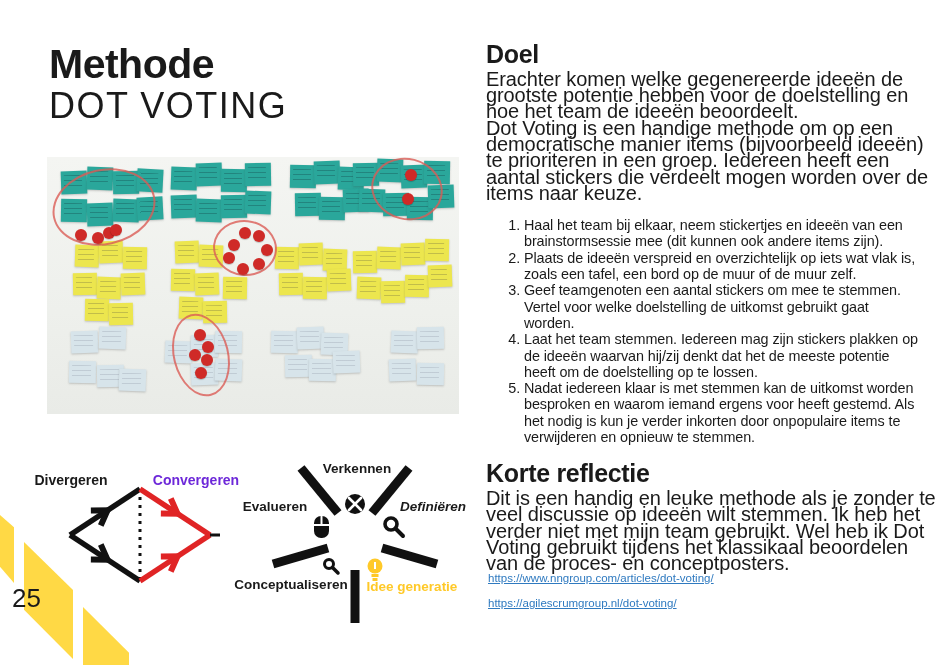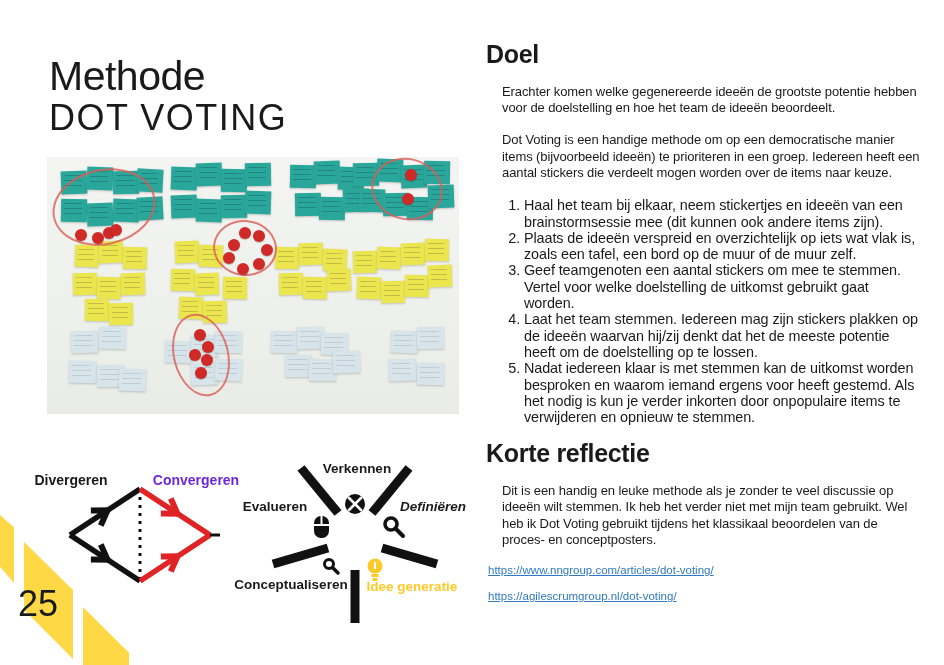--- a/index.html
+++ b/index.html
@@ -2,21 +2,21 @@
 <html><head>
 <meta charset="utf-8">
 <style>
   html,body{margin:0;padding:0;background:#888;}
   .page{
     position:relative;width:944px;height:665px;background:#ffffff;
     font-family:"Liberation Sans", sans-serif;color:#1a1a1a;overflow:hidden;margin:0 auto;
   }
   
   .title-block{position:absolute;left:49px;top:44px;}
-  .title-main{font-size:41px;font-weight:400;letter-spacing:-0.5px;line-height:1.0;margin-top:12px;}
+  .title-main{font-size:41px;font-weight:700;letter-spacing:-0.5px;line-height:1.0;}
   .title-sub{font-size:36px;font-weight:400;letter-spacing:1.5px;line-height:1.15;}
   
   .photo{
     position:absolute;left:47px;top:157px;width:412px;height:257px;
     background:linear-gradient(180deg,#f4f5f2 0%,#eef0ec 60%,#e9ebe7 100%);
     overflow:hidden;
   }
   .note{position:absolute;box-shadow:0 1px 2px rgba(60,60,60,.25);}
   .note::before{
     content:"";position:absolute;left:3px;right:5px;top:4px;height:58%;
@@ -30,27 +30,27 @@
   .note.b::before{opacity:.3;}
   .vdot{position:absolute;width:12px;height:12px;border-radius:50%;background:#cf2a27;box-shadow:0 1px 1px rgba(0,0,0,.2);}
   .vring{position:absolute;border:2px solid rgba(219,92,86,.8);border-radius:50%;}
   
   .dd-label{position:absolute;font-size:14px;font-weight:700;text-align:center;width:110px;}
   .dd-svg{position:absolute;left:58px;top:483px;}
   
   .proc-svg{position:absolute;left:235px;top:458px;}
   .proc-label{position:absolute;font-size:13.5px;font-weight:700;text-align:center;}
   
-  .page-number{position:absolute;left:18px;top:583px;font-size:36px;font-weight:400;z-index:3;}
+  .page-number{position:absolute;left:12px;top:583px;font-size:26px;font-weight:400;z-index:3;}
   .stripe{position:absolute;z-index:1;}
   
   .right-col{position:absolute;left:486px;top:42px;width:452px;}
   .right-col h2{font-size:25px;font-weight:700;letter-spacing:-0.3px;margin:7px 0 3px 0;line-height:1.03;}
   .right-col h2:first-child{margin-top:0;}
-  .right-col p{margin:16px;font-size:13px;line-height:16.3px;letter-spacing:-0.1px;}
+  .right-col p{margin:0;font-size:20px;line-height:16.3px;letter-spacing:-0.1px;}
   .right-col ol{margin:16px;padding:0 0 0 22px;font-size:14.4px;line-height:16.3px;letter-spacing:-0.1px;}
   .right-col ol li{margin:0;padding-left:0px;}
   .links a{display:block;font-size:11.5px;color:#2f7ac0;text-decoration:underline;margin:0 0 13px 2px;line-height:1.1;}
 </style>
 </head>
 <body>
 
 <div class="page">
 
   <div class="title-block">

